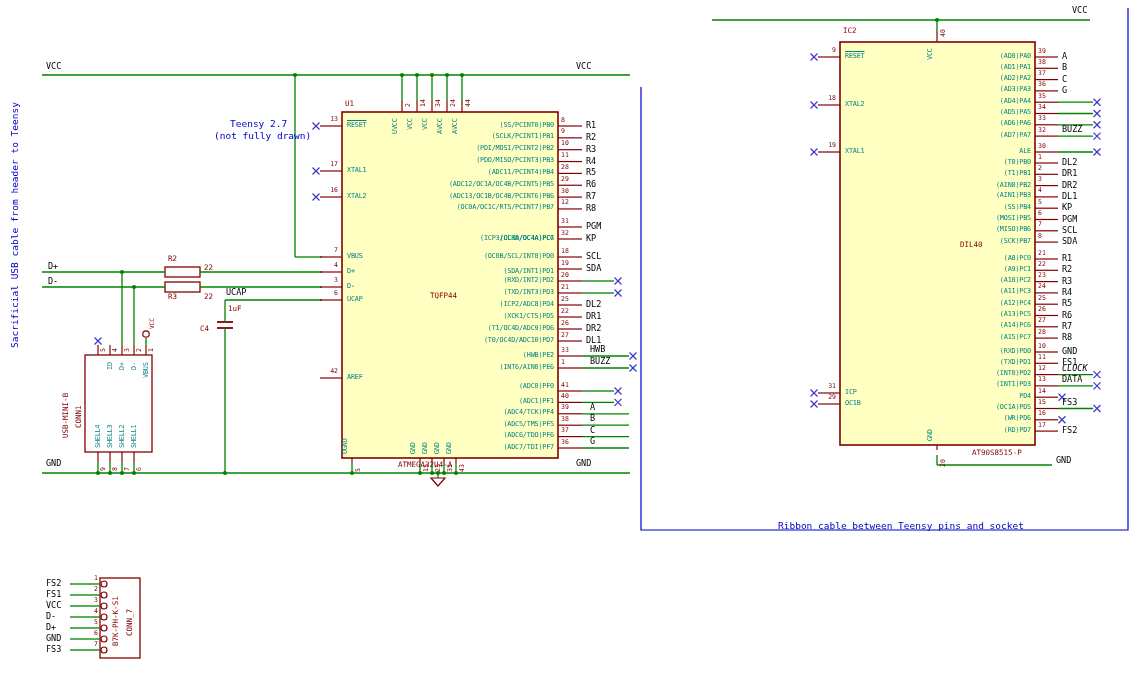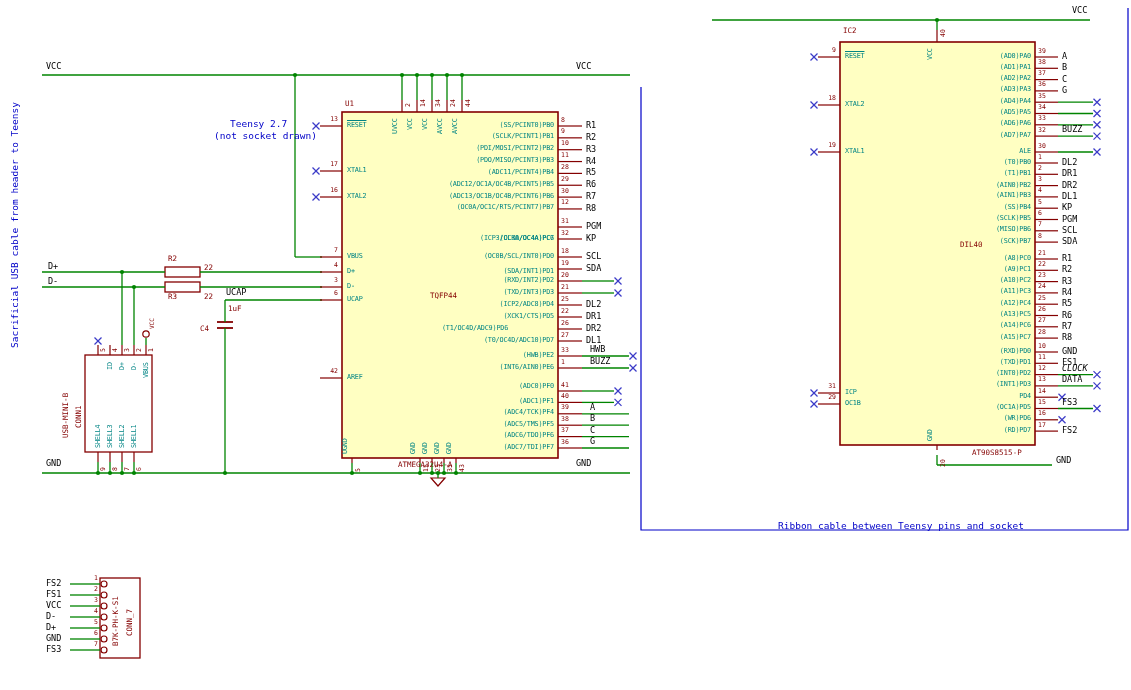--- a/index.html
+++ b/index.html
@@ -271,21 +271,21 @@
 
     <div class="t net" style="left:46px;top:62px">VCC</div>
     <div class="t net" style="left:576px;top:62px">VCC</div>
     <div class="t net" style="left:46px;top:459px">GND</div>
     <div class="t net" style="left:576px;top:459px">GND</div>
     <div class="t net" style="left:48px;top:262px">D+</div>
     <div class="t net" style="left:48px;top:277px">D-</div>
     <div class="t net" style="left:226px;top:288px">UCAP</div>
 
     <div class="t note" style="left:230px;top:119px">Teensy 2.7</div>
-    <div class="t note" style="left:214px;top:131px">(not socket drawn)</div>
+    <div class="t note" style="left:214px;top:131px">(not fully drawn)</div>
     <div class="t note" style="left:778px;top:521px">Ribbon cable between Teensy pins and socket</div>
 
     <div class="t ref" style="left:345px;top:100px">U1</div>
     <div class="t ref" style="left:430px;top:292px">TQFP44</div>
     <div class="t ref" style="left:398px;top:461px">ATMEGA32U4-A</div>
 
     <div class="t ref" style="left:843px;top:27px">IC2</div>
     <div class="t ref" style="left:960px;top:241px">DIL40</div>
     <div class="t ref" style="left:972px;top:449px">AT90S8515-P</div>
     <div class="t net" style="left:1072px;top:6px">VCC</div>
@@ -344,21 +344,21 @@
       <div class="t pname right" style="left: 396px; top: 276.5px; width: 158px;">(RXD/INT2)PD2</div>
       <div class="t pn" style="left: 561px; top: 283.5px;">21</div>
       <div class="t pname right" style="left: 396px; top: 288.5px; width: 158px;">(TXD/INT3)PD3</div>
       <div class="t pn" style="left: 561px; top: 295.5px;">25</div>
       <div class="t pname right" style="left: 396px; top: 300.5px; width: 158px;">(ICP2/ADC8)PD4</div>
       <div class="t net" style="left: 586px; top: 300px;">DL2</div>
       <div class="t pn" style="left: 561px; top: 307.5px;">22</div>
       <div class="t pname right" style="left: 396px; top: 312.5px; width: 158px;">(XCK1/CTS)PD5</div>
       <div class="t net" style="left: 586px; top: 312px;">DR1</div>
       <div class="t pn" style="left: 561px; top: 319.5px;">26</div>
-      <div class="t pname right" style="left: 396px; top: 324.5px; width: 158px; text-align: center;">(T1/OC4D/ADC9)PD6</div>
+      <div class="t pname right" style="left: 396px; top: 324.5px; width: 158px;">(T1/OC4D/ADC9)PD6</div>
       <div class="t net" style="left: 586px; top: 324px;">DR2</div>
       <div class="t pn" style="left: 561px; top: 331.5px;">27</div>
       <div class="t pname right" style="left: 396px; top: 336.5px; width: 158px;">(T0/OC4D/ADC10)PD7</div>
       <div class="t net" style="left: 586px; top: 336px;">DL1</div>
       <div class="t pn" style="left: 561px; top: 346.5px;">33</div>
       <div class="t pname right" style="left: 396px; top: 351.5px; width: 158px;">(HWB)PE2</div>
       <div class="t net" style="left: 590px; top: 345px;">HWB</div>
       <div class="t pn" style="left: 561px; top: 358.5px;">1</div>
       <div class="t pname right" style="left: 396px; top: 363.5px; width: 158px;">(INT6/AIN0)PE6</div>
       <div class="t net" style="left: 590px; top: 357px;">BUZZ</div>
@@ -410,21 +410,21 @@
       <div class="t pn" style="left: 1038px; top: 176.1px;">3</div>
       <div class="t pname right" style="left: 873px; top: 182px; width: 158px;">(AIN0)PB2</div>
       <div class="t net" style="left: 1062px; top: 180.6px;">DR2</div>
       <div class="t pn" style="left: 1038px; top: 187.4px;">4</div>
       <div class="t pname right" style="left: 873px; top: 192.4px; width: 158px;">(AIN1)PB3</div>
       <div class="t net" style="left: 1062px; top: 191.9px;">DL1</div>
       <div class="t pn" style="left: 1038px; top: 198.7px;">5</div>
       <div class="t pname right" style="left: 873px; top: 203.7px; width: 158px;">(SS)PB4</div>
       <div class="t net" style="left: 1062px; top: 203.2px;">KP</div>
       <div class="t pn" style="left: 1038px; top: 210px;">6</div>
-      <div class="t pname right" style="left: 873px; top: 215px; width: 158px;">(SCLK)PB5</div>
+      <div class="t pname right" style="left: 873px; top: 215px; width: 158px;">(MOSI)PB5</div>
       <div class="t net" style="left: 1062px; top: 214.5px;">PGM</div>
       <div class="t pn" style="left: 1038px; top: 221.3px;">7</div>
       <div class="t pname right" style="left: 873px; top: 226.3px; width: 158px;">(MISO)PB6</div>
       <div class="t net" style="left: 1062px; top: 225.8px;">SCL</div>
       <div class="t pn" style="left: 1038px; top: 232.6px;">8</div>
       <div class="t pname right" style="left: 873px; top: 237.6px; width: 158px;">(SCK)PB7</div>
       <div class="t net" style="left: 1062px; top: 237.1px;">SDA</div>
       <div class="t pn" style="left: 1038px; top: 249.5px;">21</div>
       <div class="t pname right" style="left: 873px; top: 254.5px; width: 158px;">(A8)PC0</div>
       <div class="t net" style="left: 1062px; top: 254px;">R1</div>

